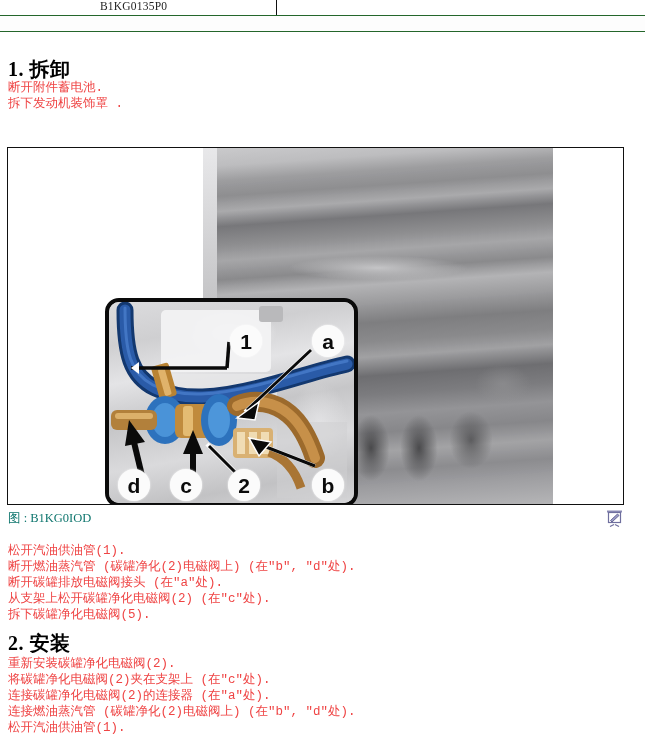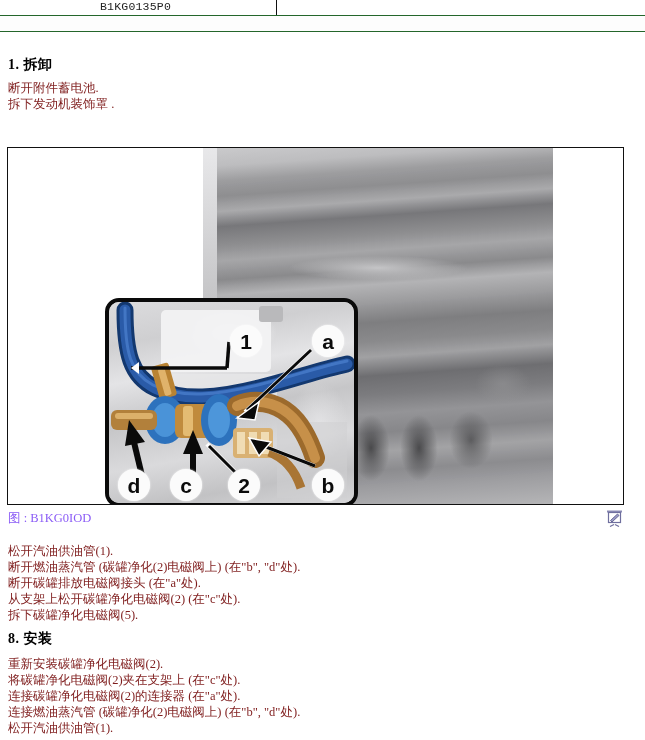--- a/index.html
+++ b/index.html
@@ -15,21 +15,20 @@
     color: #1a1a1a;
     overflow: hidden;
   }
 
   
   #doc-header {
     position: absolute;
     left: 0; top: 0;
     width: 640px;
     height: 17px;
-    font-family: Liberation Mono, monospace;
   }
   #doc-header .hdr-code {
     position: absolute;
     left: 100px;
     top: 0px;
     font-size: 11.5px;
     letter-spacing: 0.2px;
     color: #232323;
     white-space: nowrap;
   }
@@ -60,31 +59,31 @@
     left: 0; top: 31px;
     width: 645px; height: 1px;
     background: #24662b;
   }
 
   
   .sec-heading {
     position: absolute;
     font-family: "Liberation Serif", "DejaVu Serif", serif;
     font-weight: bold;
-    font-size: 14px;
+    font-size: 20px;
     color: #000;
     letter-spacing: 0.5px;
     white-space: nowrap;
   }
   .body-line {
     position: absolute;
-    font-family: Liberation Serif, serif;
+    font-family: Liberation Mono, monospace;
     font-size: 12.5px;
     line-height: 16px;
-    color: #7f1d1d;
+    color: #ef4444;
     white-space: nowrap;
   }
 
   #sec1-heading { left: 8px; top: 56px; }
   #sec1-l1 { left: 8px; top: 80px; }
   #sec1-l2 { left: 8px; top: 96px; }
 
   
   #figure-frame {
     position: absolute;
@@ -208,21 +207,21 @@
     position: absolute;
     left: 0;
     top: 508px;
     width: 645px;
     height: 24px;
   }
   #caption-text {
     position: absolute;
     left: 8px; top: 2px;
     font-size: 12.5px;
-    color: #8b5cf6;
+    color: #0f766e;
     white-space: nowrap;
   }
   #caption-icon {
     position: absolute;
     left: 606px;
     top: 1px;
     width: 17px;
     height: 18px;
   }
 
@@ -343,18 +342,18 @@
     <path d="M8 15.5 L4 17.5 M9 15.5 L13 17.5" stroke="#6f6f9e" stroke-width="1.2" fill="none"></path>
   </svg>
 </div>
 
 <div class="body-line" id="rm-l1">松开汽油供油管(1).</div>
 <div class="body-line" id="rm-l2">断开燃油蒸汽管 (碳罐净化(2)电磁阀上) (在"b", "d"处).</div>
 <div class="body-line" id="rm-l3">断开碳罐排放电磁阀接头 (在"a"处).</div>
 <div class="body-line" id="rm-l4">从支架上松开碳罐净化电磁阀(2) (在"c"处).</div>
 <div class="body-line" id="rm-l5">拆下碳罐净化电磁阀(5).</div>
 
-<div class="sec-heading" id="sec2-heading">8. 安装</div>
+<div class="sec-heading" id="sec2-heading">2. 安装</div>
 <div class="body-line" id="in-l1">重新安装碳罐净化电磁阀(2).</div>
 <div class="body-line" id="in-l2">将碳罐净化电磁阀(2)夹在支架上 (在"c"处).</div>
 <div class="body-line" id="in-l3">连接碳罐净化电磁阀(2)的连接器 (在"a"处).</div>
 <div class="body-line" id="in-l4">连接燃油蒸汽管 (碳罐净化(2)电磁阀上) (在"b", "d"处).</div>
 <div class="body-line" id="in-l5">松开汽油供油管(1).</div>
 
 </body></html>

